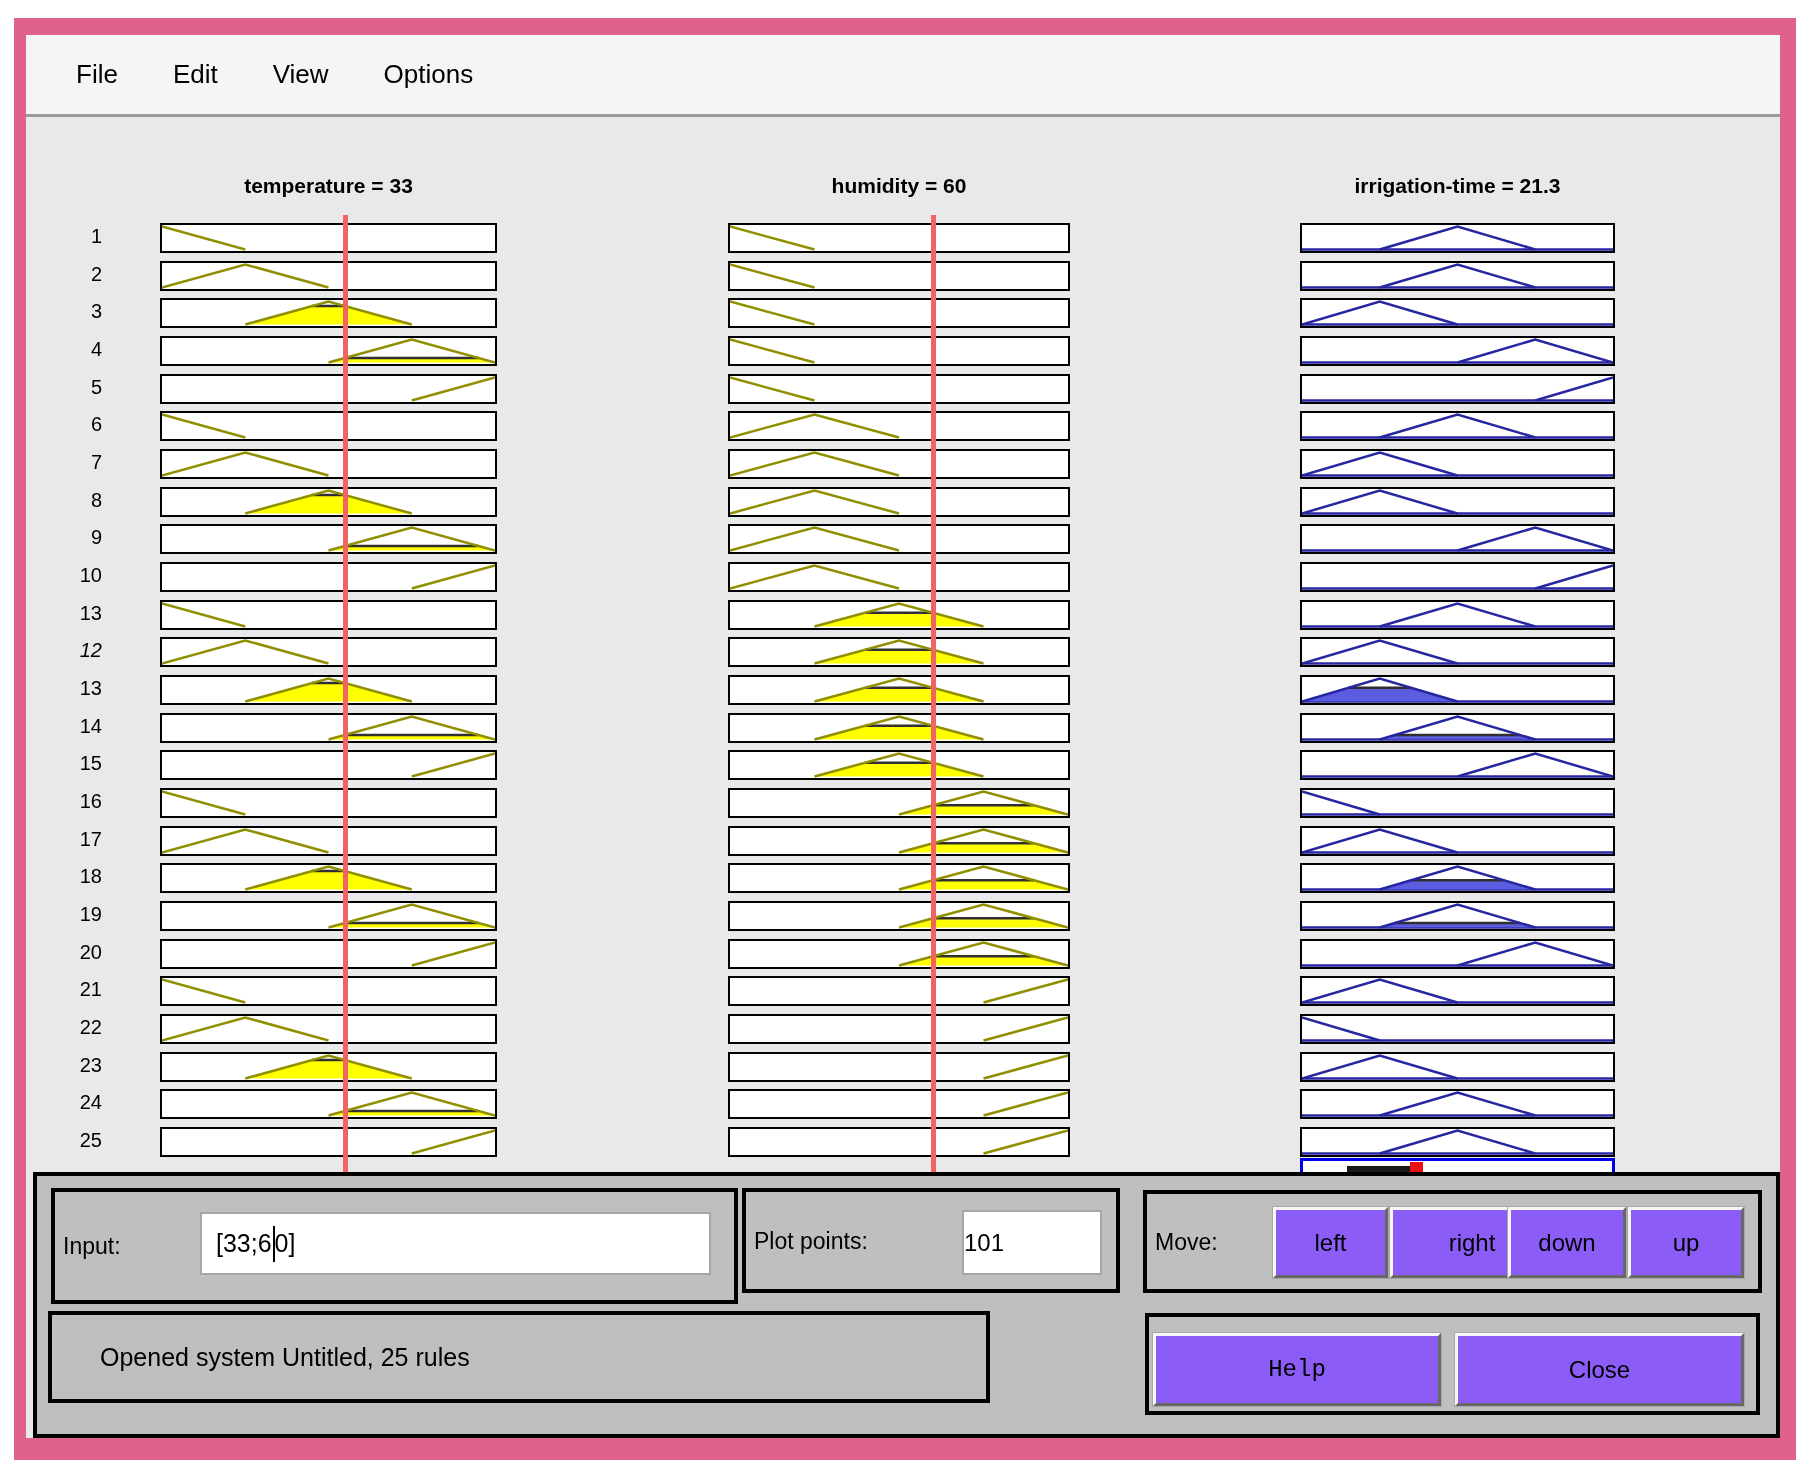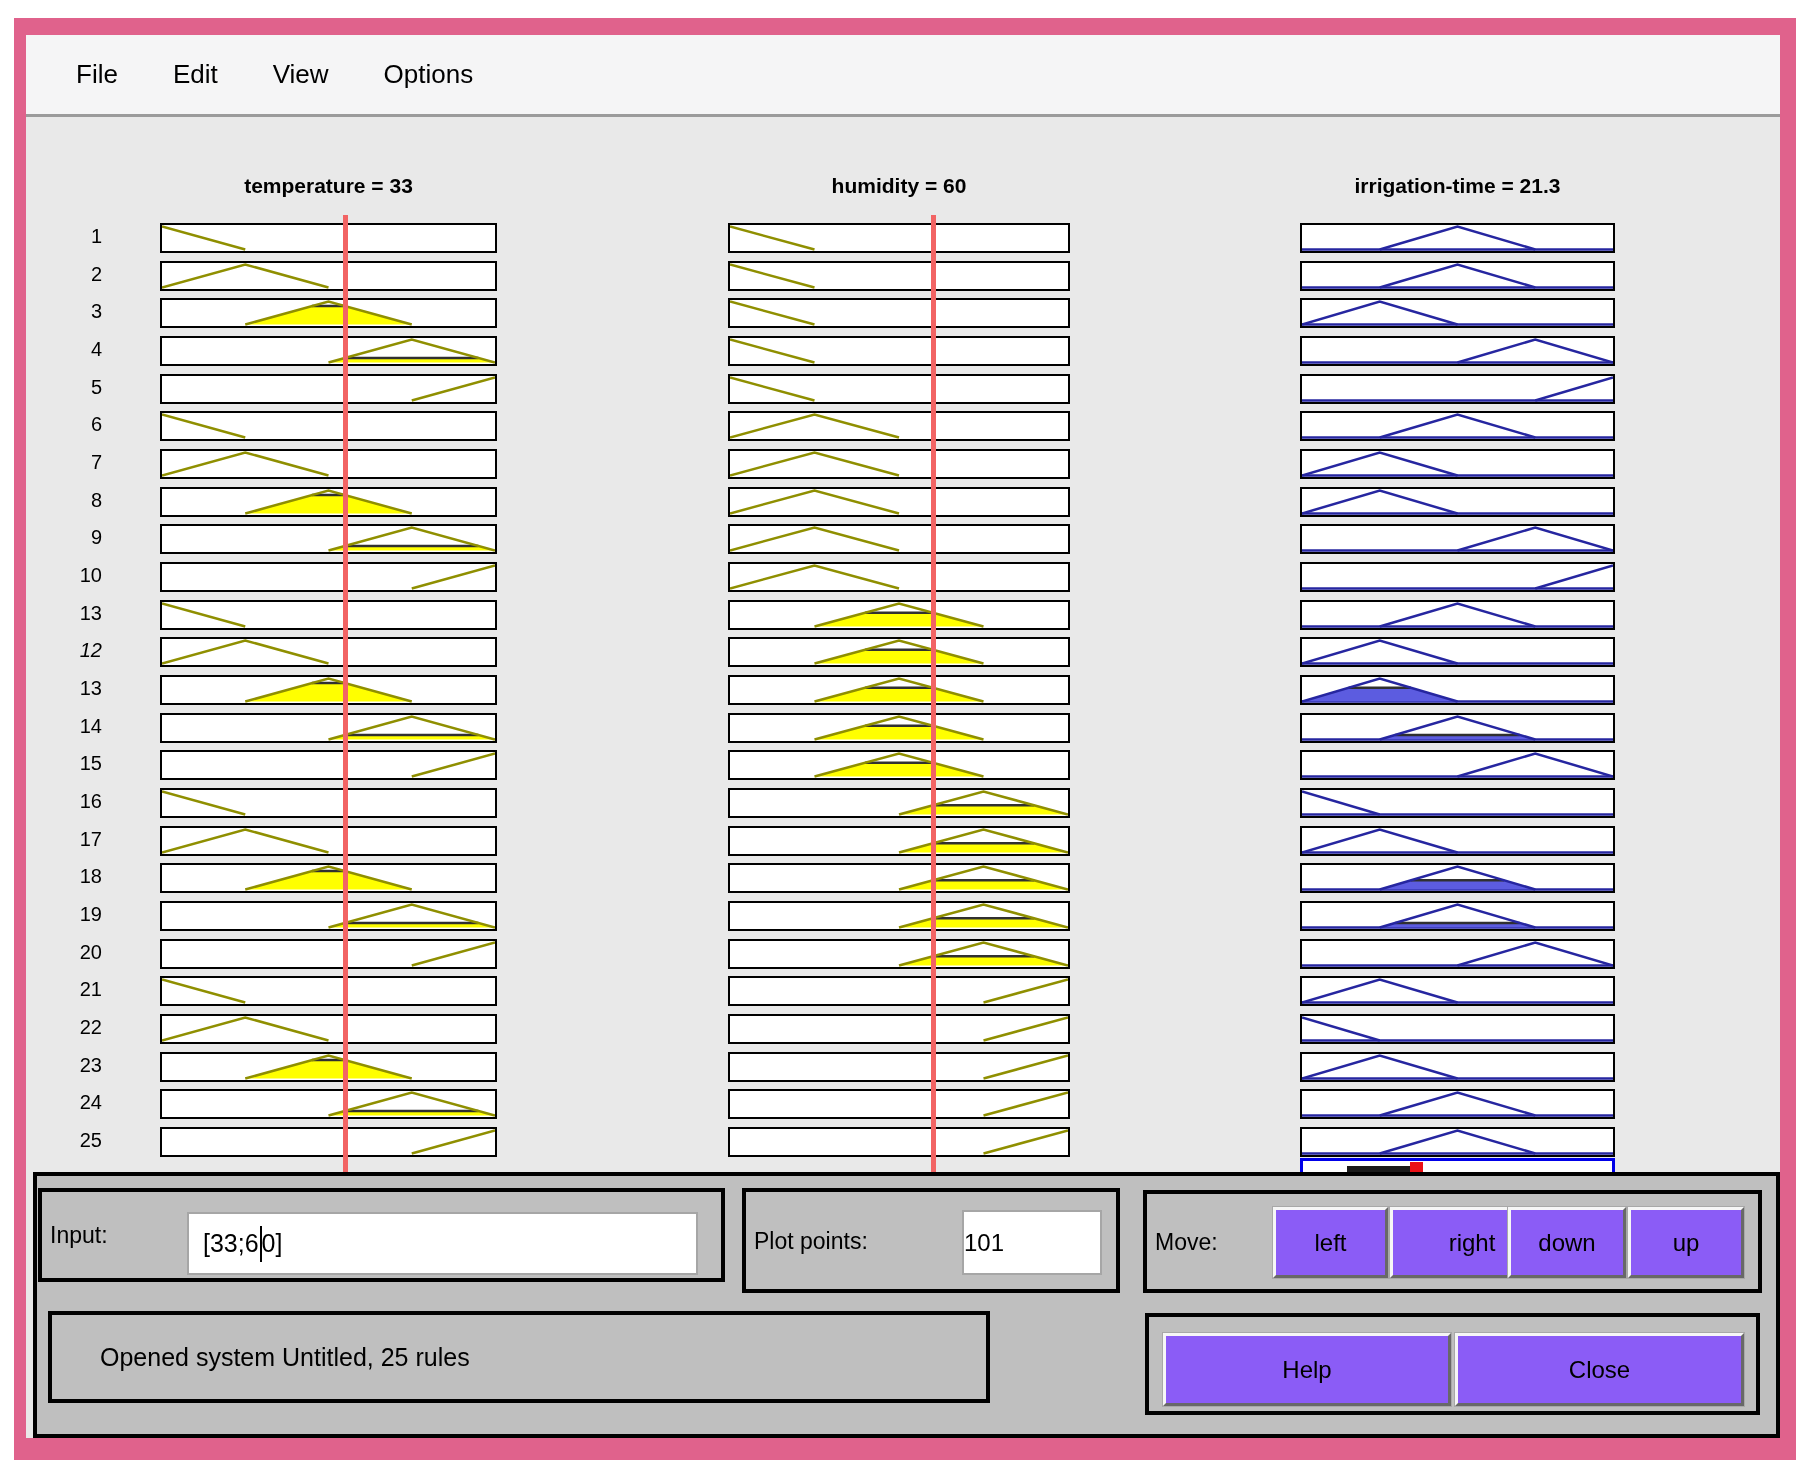--- a/index.html
+++ b/index.html
@@ -31,21 +31,21 @@
     position:absolute;left:1274px;top:1123px;width:315px;height:14px;background:#fff;
     border:3px solid #0000e8;border-bottom:none;box-sizing:border-box;overflow:hidden;
   }
   .agg-bar{position:absolute;bottom:0;height:6px;background:#1a1a1a;}
   .agg-marker{position:absolute;top:1px;width:13px;height:12px;background:#ea1016;}
   .panel{
     position:absolute;left:7px;top:1137px;width:1747px;height:266px;background:#bfbfbf;
     border:4px solid #000;box-sizing:border-box;
   }
   .group{position:absolute;border:4px solid #000;box-sizing:border-box;background:#bfbfbf;}
-  #grp-input{left:1px;top:12px;width:687px;height:94px;padding-left:20px;}
+  #grp-input{left:14px;top:12px;width:687px;height:116px;padding-left:20px;}
   #grp-plot{left:705px;top:12px;width:378px;height:105px;}
   #grp-move{left:1106px;top:14px;width:619px;height:103px;}
   #grp-status{left:11px;top:135px;width:942px;height:92px;}
   #grp-help{left:1108px;top:137px;width:615px;height:102px;}
   .group-label{position:absolute;left:8px;top:50%;transform:translateY(-50%);font-size:23px;}
   .field{
     position:absolute;background:#fff;border:2px solid #a6a6a6;box-sizing:border-box;
     display:flex;align-items:center;font-size:25px;
   }
   #input-field{left:145px;top:20px;width:511px;height:63px;padding-left:14px;}
@@ -53,21 +53,21 @@
   .caret{display:inline-block;width:2px;height:36px;background:#000;margin:0 0 0 1px;}
   .btn{
     position:absolute;background:#8b5cf6;border:3px solid;
     border-color:#f6f6f6 #686868 #686868 #f6f6f6;box-shadow:0 0 0 1px #a8a8a8;
     font-size:24px;display:flex;align-items:center;justify-content:center;cursor:default;
   }
   #btn-left{left:126px;top:13px;width:109px;height:65px;}
   #btn-right{left:243px;top:13px;width:110px;height:65px;padding-left:24px;}
   #btn-down{left:361px;top:13px;width:112px;height:65px;}
   #btn-up{left:481px;top:13px;width:110px;height:65px;}
-  #btn-help{left:14px;top:16px;width:282px;height:67px;}
+  #btn-help{left:4px;top:16px;width:282px;height:67px;font-family:Liberation Mono, monospace;}
   #btn-close{left:306px;top:16px;width:283px;height:67px;}
   .status-text{position:absolute;left:48px;top:50%;transform:translateY(-50%);font-size:25px;}
 </style>
 </head>
 <body>
 
 <div class="frame">
   <div class="window">
 
     <div class="menubar">

